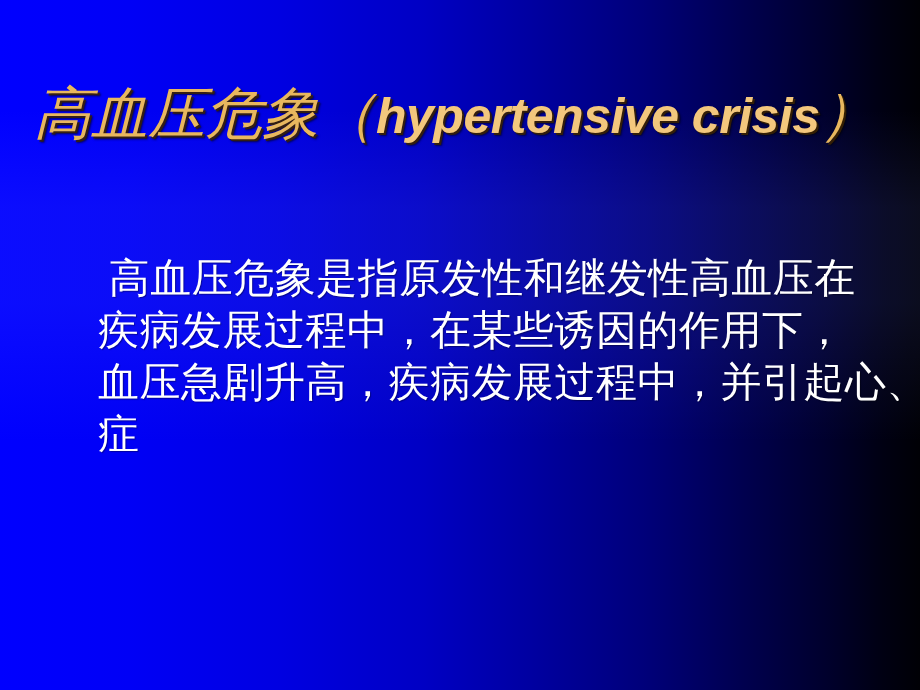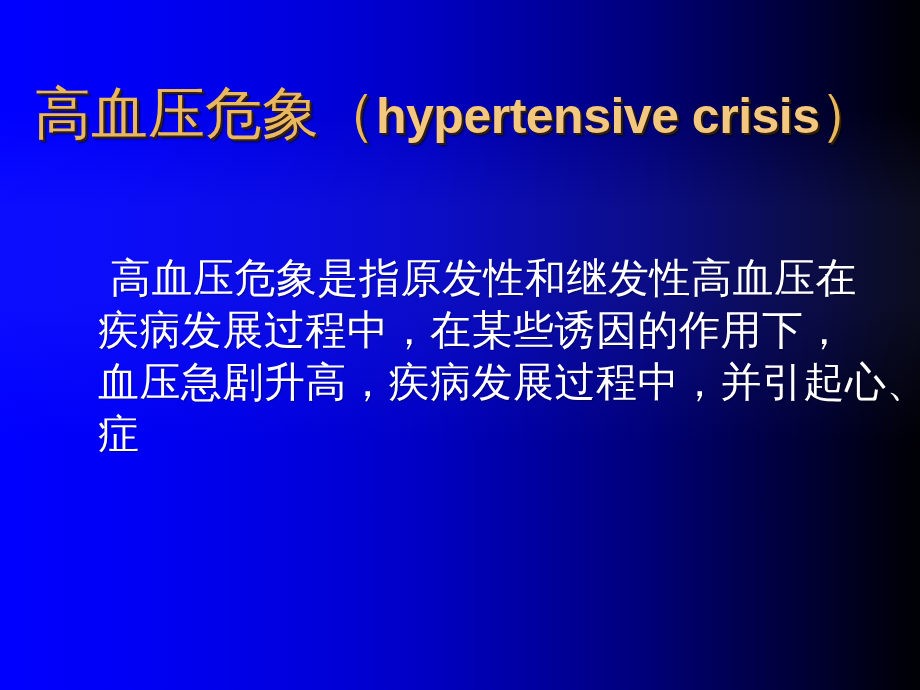--- a/index.html
+++ b/index.html
@@ -45,20 +45,21 @@
     mix-blend-mode: screen;
   }
 
   
   #title-block {
     position: absolute;
     left: 34px;
     top: 82px;
     width: 880px;
     white-space: nowrap;
+    font-style: italic;
   }
 
   .title-line {
     color: #eebb66;
     font-size: 57px;
     line-height: 64px;
     letter-spacing: 0px;
     text-shadow:
       2px 2px 0 rgba(60,35,0,0.85),
       3px 3px 2px rgba(0,0,0,0.55);
@@ -89,21 +90,21 @@
   
   #body-block {
     position: absolute;
     left: 98px;
     top: 252px;
     width: 800px;
   }
 
   .body-line {
     color: #ffffff;
-    font-family: Liberation Sans, sans-serif;
+    font-family: Liberation Serif, serif;
     font-size: 41px;
     line-height: 52px;
     letter-spacing: 0.5px;
     white-space: pre;
     text-shadow: 1px 1px 1px rgba(0,0,0,0.35);
   }
 </style>
 </head>
 <body>
 

